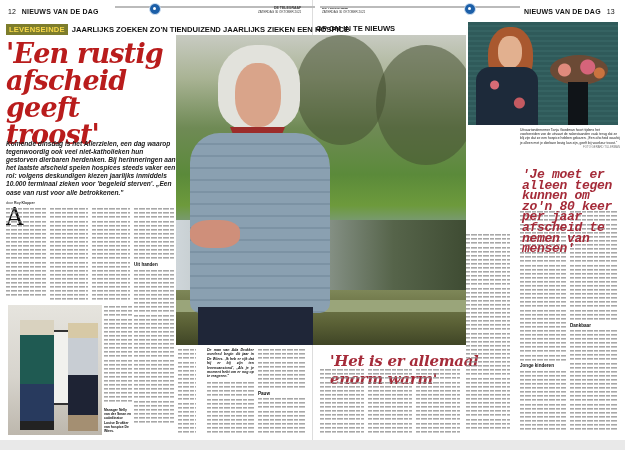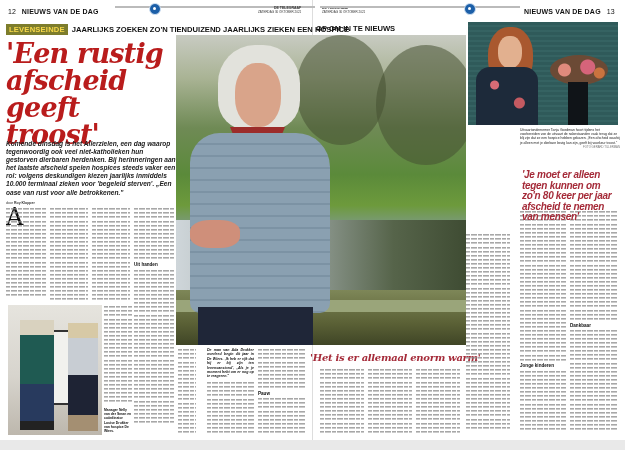--- a/index.html
+++ b/index.html
@@ -40,22 +40,22 @@
  background:repeating-linear-gradient(180deg,#2f5a5a 0,#2f5a5a 3px,#3b6b6a 4px,#2f5a5a 5px)}
 .photo-r .girl-hair{position:absolute;left:20px;top:5px;width:45px;height:60px;border-radius:45%;background:#a9582f}
 .photo-r .girl-face{position:absolute;left:30px;top:14px;width:24px;height:32px;border-radius:45%;background:#e2b08f}
 .photo-r .girl-top{position:absolute;left:8px;top:45px;width:62px;height:60px;border-radius:14px 14px 0 0;
  background:radial-gradient(circle at 30% 30%,#d76b75 0 4px,transparent 5px),radial-gradient(circle at 70% 60%,#c45a61 0 5px,transparent 6px),#1d2a3a}
 .photo-r .flowers{position:absolute;left:82px;top:33px;width:58px;height:30px;border-radius:50%;
  background:radial-gradient(circle at 25% 50%,#e08a7c 0 6px,transparent 7px),radial-gradient(circle at 65% 40%,#d5647a 0 7px,transparent 8px),radial-gradient(circle at 85% 60%,#c9733f 0 5px,transparent 6px),#6b4a35}
 .photo-r .vase{position:absolute;left:100px;top:60px;width:20px;height:45px;background:#101418}
 .cap-r{position:absolute;left:520px;top:128px;width:100px;font-size:3.4px;line-height:4.2px;color:#222}
 .cap-r i{display:block;text-align:right;color:#777;font-size:2.8px;font-style:normal}
-.quote-r{position:absolute;left:522px;top:170px;width:98px;font-family:Liberation Sans, sans-serif;font-style:italic;font-weight:bold;font-size:10px;line-height:10.6px;color:#a52b39;letter-spacing:-.3px}
-.quote-mid{position:absolute;left:310px;top:352px;width:200px;font-family:"DejaVu Serif",serif;font-style:italic;font-weight:bold;font-size:10px;color:#a52b39;letter-spacing:-.3px}
+.quote-r{position:absolute;left:522px;top:170px;width:98px;font-family:Liberation Mono, monospace;font-style:italic;font-weight:bold;font-size:13px;line-height:10.6px;color:#a52b39;letter-spacing:-.3px}
+.quote-mid{position:absolute;left:330px;top:352px;width:200px;font-family:"DejaVu Serif",serif;font-style:italic;font-weight:bold;font-size:15px;color:#a52b39;letter-spacing:-.3px}
 .photo-s{position:absolute;left:8px;top:305px;width:94px;height:130px;overflow:hidden;background:linear-gradient(180deg,#e6e4de 0%,#d7d4cd 55%,#bdb7ad 100%)}
 .photo-s .door{position:absolute;left:38px;top:25px;width:28px;height:75px;border:2px solid #333;background:#f1f1ee}
 .photo-s .p1{position:absolute;left:12px;top:15px;width:34px;height:110px;
  background:linear-gradient(180deg,#d9d2bf 0 14%,#1f5a52 14% 58%,#283a5e 58% 92%,#222 92%)}
 .photo-s .p2{position:absolute;left:60px;top:18px;width:30px;height:108px;
  background:linear-gradient(180deg,#d7c9a6 0 14%,#c8cdd3 14% 48%,#1e2334 48% 85%,#a48f72 85%)}
 .cap-s{position:absolute;left:105px;top:405px;width:60px;font-size:3.4px;line-height:4.2px;font-weight:bold}
 .col{position:absolute;font-family:"Liberation Serif",serif;font-size:3.2px;line-height:4.1px;color:#333;text-align:justify;overflow:hidden}
 .col .dropcap{float:left;font-family:"DejaVu Serif",serif;font-size:24px;line-height:20px;margin-right:1px;color:#111}
 .sub{font-family:"Liberation Sans",sans-serif;font-weight:bold;font-size:4.6px;line-height:6px;color:#111;display:block;margin-top:2px}

